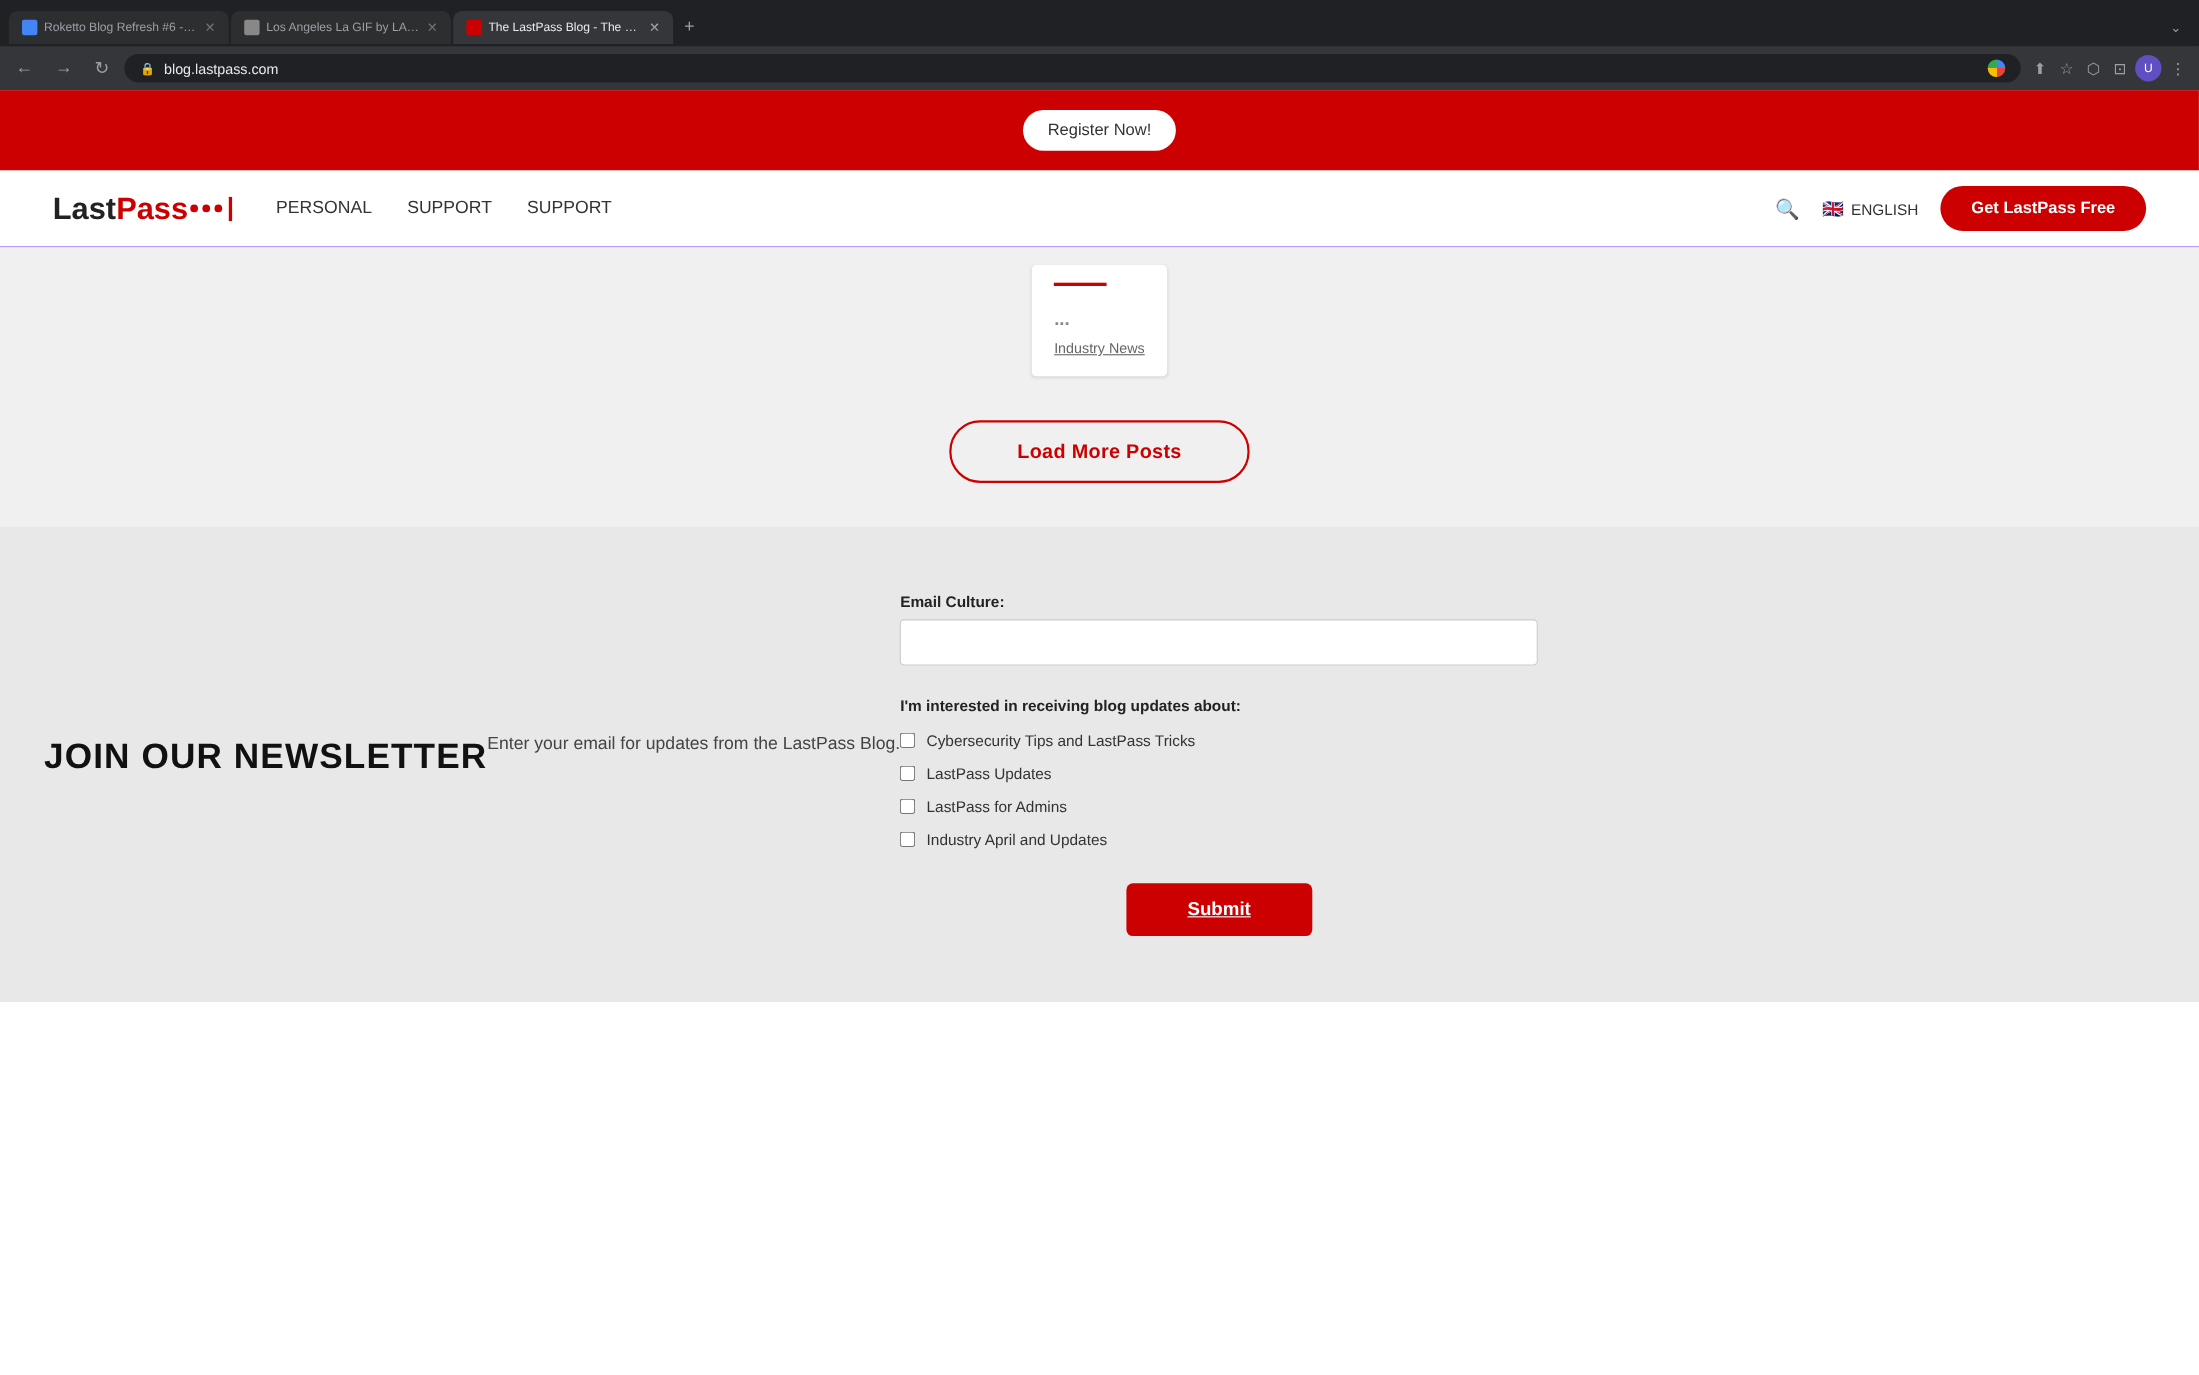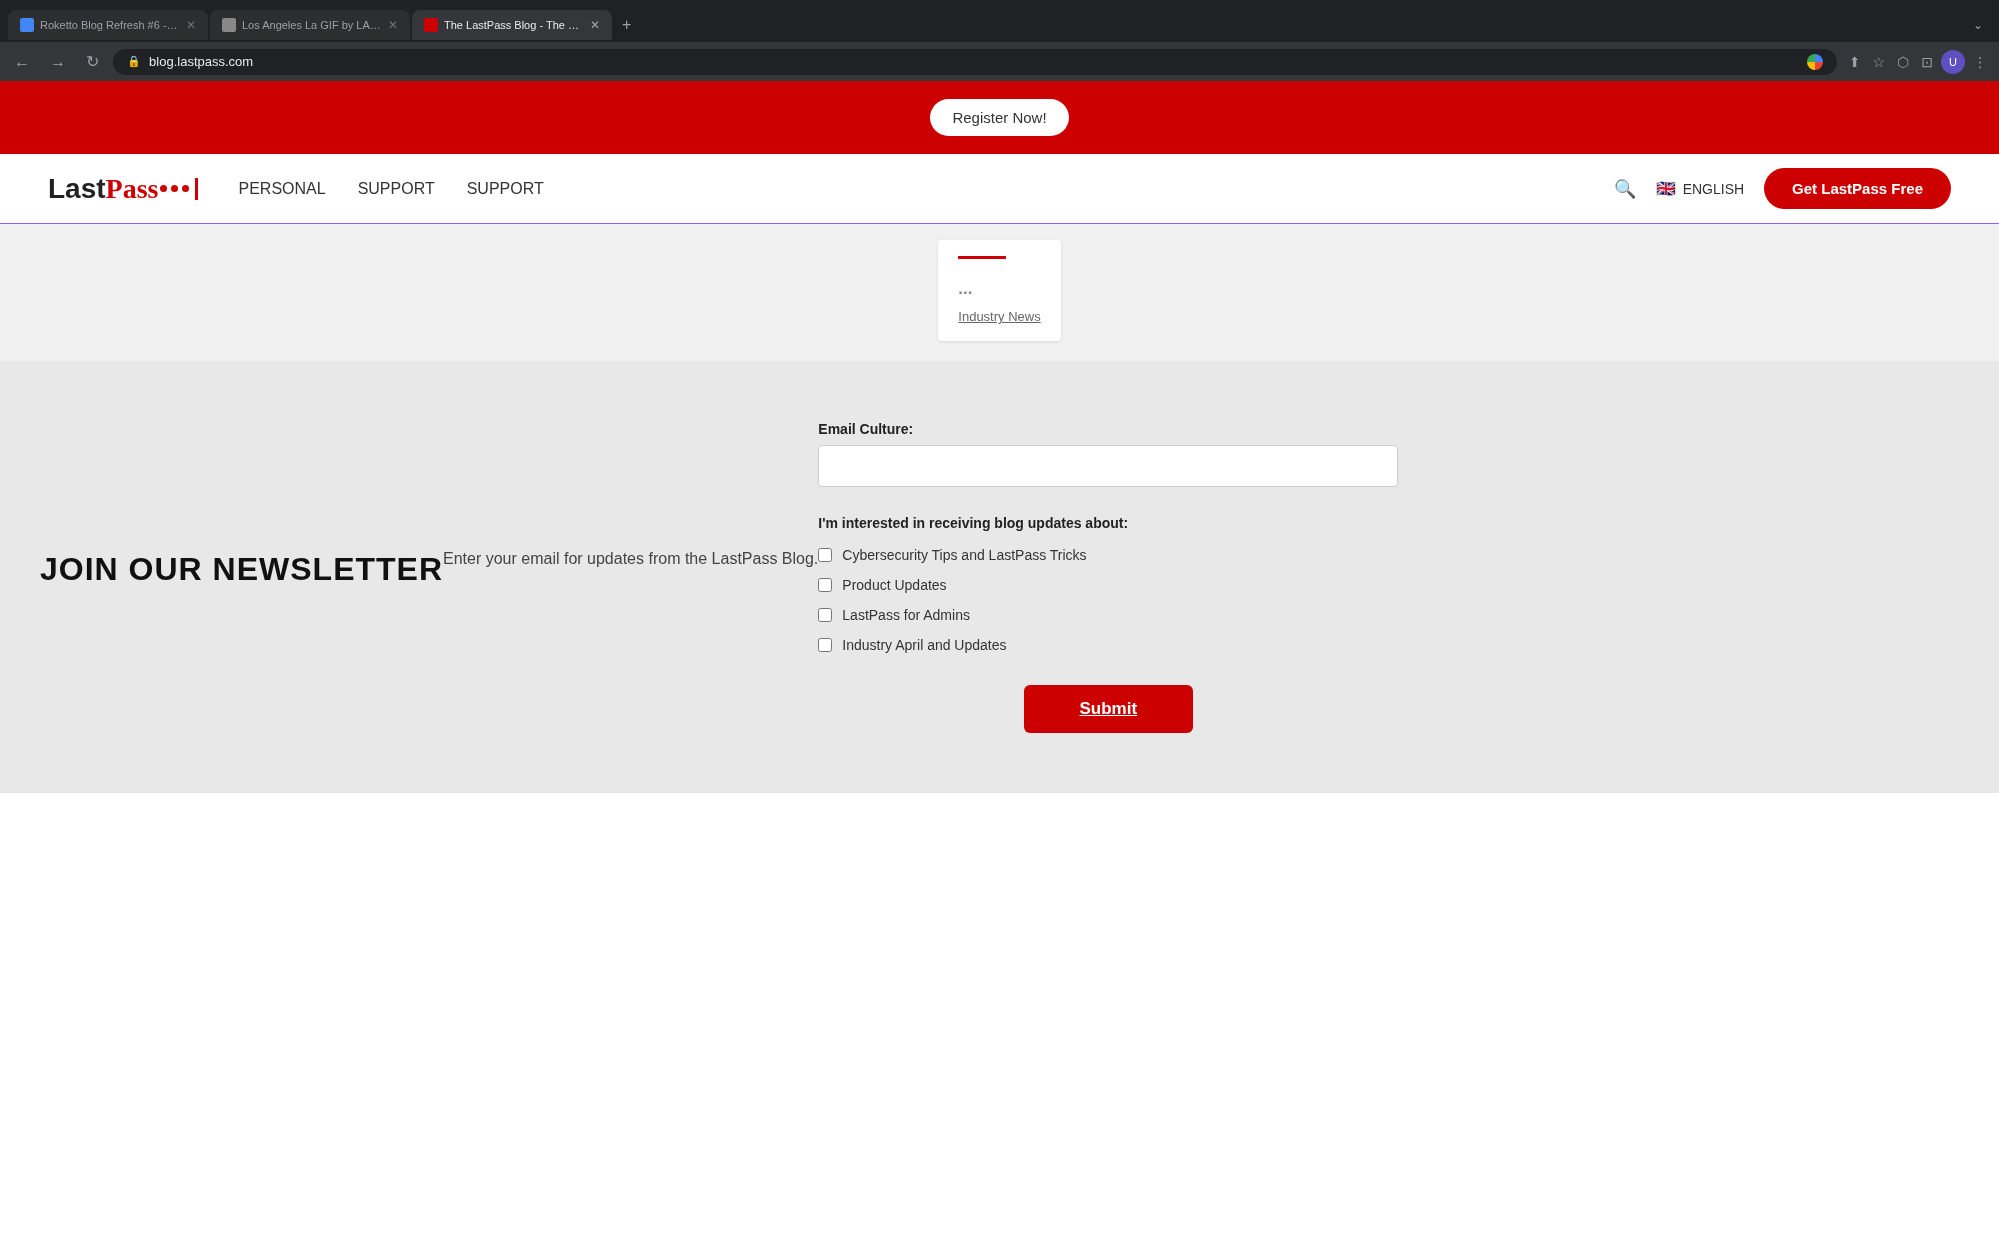--- a/index.html
+++ b/index.html
@@ -158,21 +158,21 @@
       font-size: 28px;
       font-weight: 700;
       color: #222;
       text-decoration: none;
       display: flex;
       align-items: center;
       gap: 0;
       flex-shrink: 0;
     }
     .logo-last { color: #222; }
-    .logo-pass { color: #cc0000; font-family: Liberation Serif, serif; }
+    .logo-pass { color: #cc0000; }
     .logo-dots {
       display: flex;
       gap: 4px;
       align-items: center;
       margin-left: 2px;
     }
     .logo-dot {
       width: 7px; height: 7px;
       border-radius: 50%;
       background: #cc0000;
@@ -451,39 +451,42 @@
       <div class="partial-card">
         <div style="height: 3px; background: #cc0000; width: 48px; margin: 16px 20px 4px 20px;"></div>
         <div class="partial-card-content">
           <div class="card-title-partial" style="color:#888; font-size:17px;">...</div>
           <a class="card-category" href="#">Industry News</a>
         </div>
       </div>
     </div>
   </div>
 
+  <div class="load-more-section">
+    <button class="load-more-btn">Load More Posts</button>
+  </div>
 
   <div class="newsletter-section">
     <h2 class="newsletter-title">JOIN OUR NEWSLETTER</h2>
     <p class="newsletter-subtitle">Enter your email for updates from the LastPass Blog.</p>
 
     <form class="newsletter-form">
       <label class="form-label" for="email-input">Email Culture:</label>
       <input type="email" id="email-input" class="email-input" placeholder="" style="">
 
       <span class="interests-label">I'm interested in receiving blog updates about:</span>
 
       <ul class="checkboxes">
         <li class="checkbox-item">
           <input type="checkbox" id="cb1" style="">
           <label for="cb1">Cybersecurity Tips and LastPass Tricks</label>
         </li>
         <li class="checkbox-item">
           <input type="checkbox" id="cb2" style="">
-          <label for="cb2">Product Updates</label>
+          <label for="cb2">LastPass Updates</label>
         </li>
         <li class="checkbox-item">
           <input type="checkbox" id="cb3" style="">
           <label for="cb3">LastPass for Admins</label>
         </li>
         <li class="checkbox-item">
           <input type="checkbox" id="cb4" style="">
           <label for="cb4">Industry April and Updates</label>
         </li>
       </ul>

